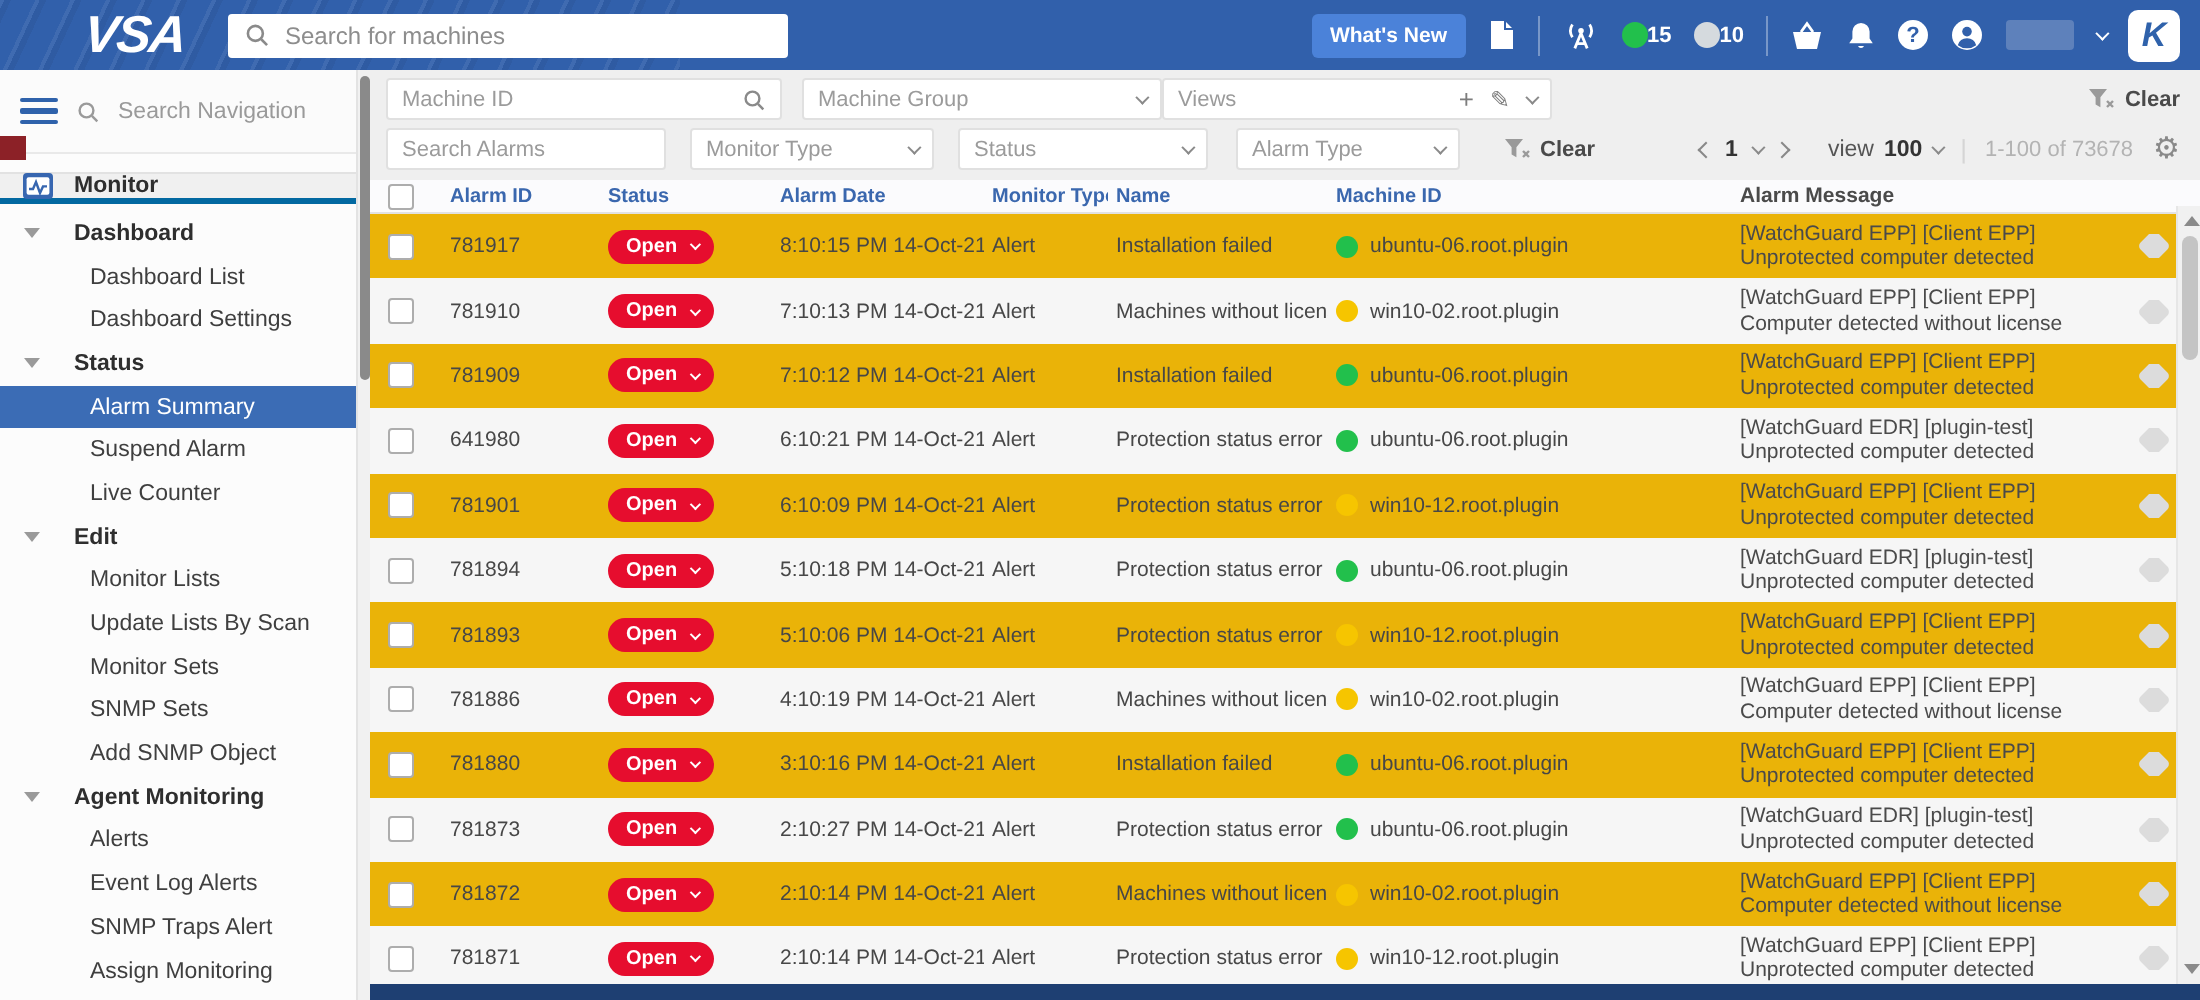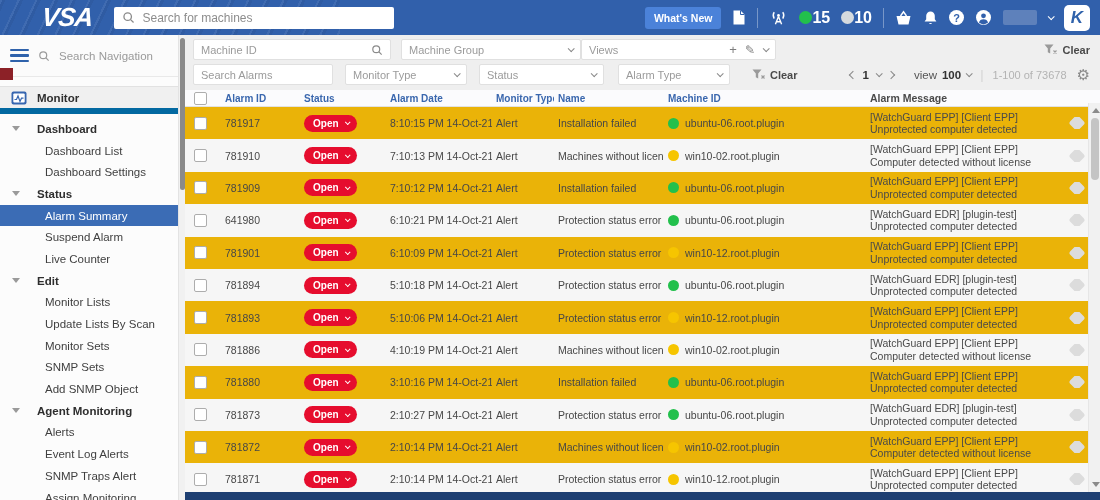--- a/index.html
+++ b/index.html
@@ -38,21 +38,21 @@
   .top-right { margin-left:auto; display:flex; align-items:center; gap:11px; padding-right:10px; }
   .btn-whatsnew {
     background:#4b82d9; border:none; color:#fff; font-weight:bold; font-size:10.5px;
     height:22px; padding:0 9px; border-radius:3px; cursor:pointer;
     font-family:"Liberation Sans", sans-serif;
   }
   .vdiv { width:1px; height:20px; background:rgba(255,255,255,0.35); }
   .count-dot { width:13px; height:13px; border-radius:50%; display:inline-block; }
   .count-dot.green { background:#22c04c; }
   .count-dot.gray  { background:#d5dade; }
-  .count-num { color:#fff; font-size:16px; font-weight:bold; margin-left:-6px;text-align:right; }
+  .count-num { color:#fff; font-size:11px; font-weight:bold; margin-left:-6px;text-align:right; }
   .cluster { display:flex; align-items:center; gap:6px; }
   .help-circ {
     width:15px; height:15px; border-radius:50%; background:#fff; color:#3160ab;
     font-size:11px; font-weight:bold; display:flex; align-items:center; justify-content:center;
   }
   .redacted { width:34px; height:15px; background:#6e8cc0; opacity:.75; border-radius:2px; }
   .chev { display:inline-block; width:5px; height:5px; border-right:1.5px solid #fff; border-bottom:1.5px solid #fff; transform:rotate(45deg) translateY(-1px); }
   .k-badge {
     width:26px; height:26px; background:#fff; border-radius:5px;
     display:flex; align-items:center; justify-content:center;
@@ -67,21 +67,21 @@
   .nav-search {
     height:42px; display:flex; align-items:center; gap:9px; padding-left:10px;
     border-bottom:1px solid #e9e9e9; background:#fbfbfb;
   }
   .hamburger { display:flex; flex-direction:column; gap:3px; cursor:pointer; }
   .hamburger span { width:19px; height:2.5px; background:#2f62ab; border-radius:1px; }
   .nav-search .ph { color:#9a9a9a; font-size:11.5px; }
   .red-indicator { position:absolute; left:0; top:33px; width:13px; height:12px; background:#8c2127; }
   .nav-list { margin-top:9px; }
   .nav-row { position:relative; height:21.7px; display:flex; align-items:center; cursor:pointer; font-size:11.5px; color:#3f3f3f; }
-  .nav-row.module { height:28px; background:#f0f0f0; border-top:1px solid #e2e2e2; border-bottom:6px solid #0369a1; font-weight:bold; color:#2e2e2e; margin-bottom:4px; }
+  .nav-row.module { height:16px; background:#f0f0f0; border-top:1px solid #e2e2e2; border-bottom:3px solid #0369a1; font-weight:bold; color:#2e2e2e; margin-bottom:4px; }
   .nav-row.module .nav-icon  { display:flex; }
   .nav-row.section { font-weight:bold; color:#2e2e2e; }
   .nav-row.item .nav-label { padding-left:45px; }
   .nav-row.section .nav-label, .nav-row.module .nav-label { padding-left:0; }
   .nav-caret {
     position:absolute; left:12px; width:0; height:0;
     border-left:4px solid transparent; border-right:4px solid transparent; border-top:5px solid #9a9a9a;
   }
   .nav-icon { position:absolute; left:11px; width:16px; height:14px; align-items:center; }
   .nav-row.section .nav-label, .nav-row.module .nav-label { margin-left:37px; }

